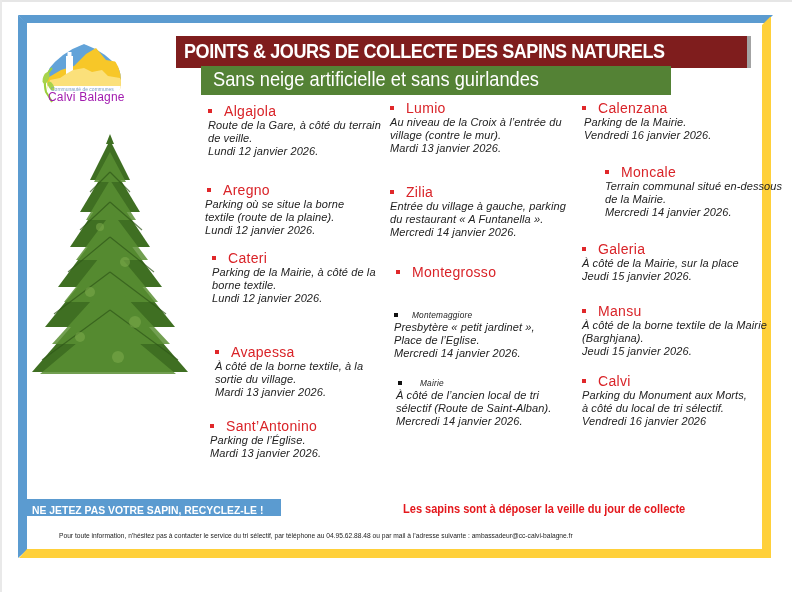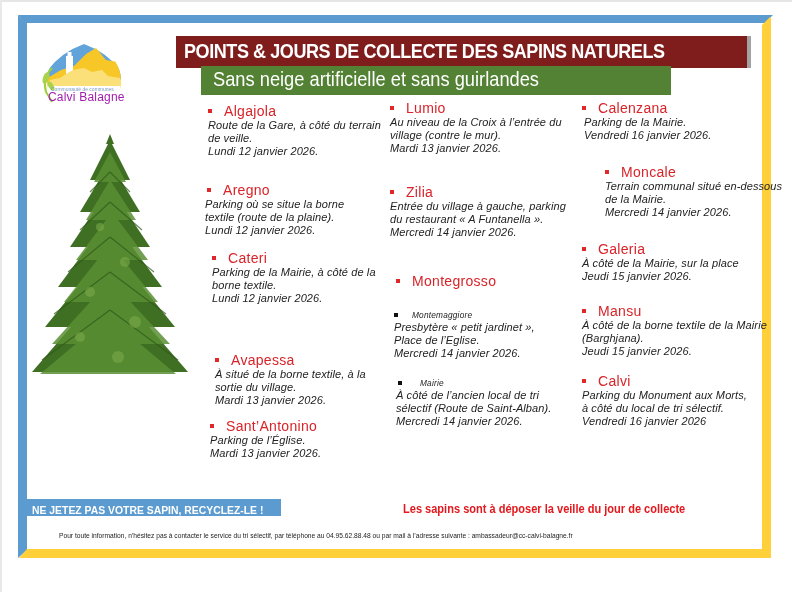--- a/index.html
+++ b/index.html
@@ -157,26 +157,26 @@
 <div class="entry" style="left:212px; top:250px;">
   <div class="entry-head">
       <span class="bullet"></span>
       <span class="town">Cateri</span>
     </div>
   <div class="desc">Parking de la Mairie, à côté de la</div>
   <div class="desc">borne textile.</div>
   <div class="desc">Lundi 12 janvier 2026.</div>
 </div>
 
-<div class="entry" style="left:215px; top:352px;">
+<div class="entry" style="left:215px; top:344px;">
   <div class="entry-head">
       <span class="bullet"></span>
       <span class="town">Avapessa</span>
     </div>
-  <div class="desc"> À situé de la borne textile, à la</div>
+  <div class="desc"> À côté de la borne textile, à la</div>
   <div class="desc">sortie du village.</div>
   <div class="desc">Mardi 13 janvier 2026.</div>
 </div>
 
 <div class="entry" style="left:210px; top:418px;">
   <div class="entry-head">
       <span class="bullet"></span>
       <span class="town">Sant’Antonino</span>
     </div>
   <div class="desc">Parking de l’Église.</div>
@@ -196,21 +196,21 @@
 <div class="entry" style="left:390px; top:184px;">
   <div class="entry-head">
       <span class="bullet"></span>
       <span class="town">Zilia</span>
     </div>
   <div class="desc">Entrée du village à gauche, parking</div>
   <div class="desc">du restaurant « A Funtanella ».</div>
   <div class="desc">Mercredi 14 janvier 2026.</div>
 </div>
 
-<div class="entry" style="left:396px; top:273px;">
+<div class="entry" style="left:396px; top:264px;">
   <div class="entry-head">
       <span class="bullet"></span>
       <span class="town">Montegrosso</span>
     </div>
 </div>
 
 <div class="entry sub-entry" style="left:394px; top:308px;">
   <div class="entry-head">
       <span class="bullet black" style="margin-right:14px"></span>
       <span class="sub-town">Montemaggiore</span>

